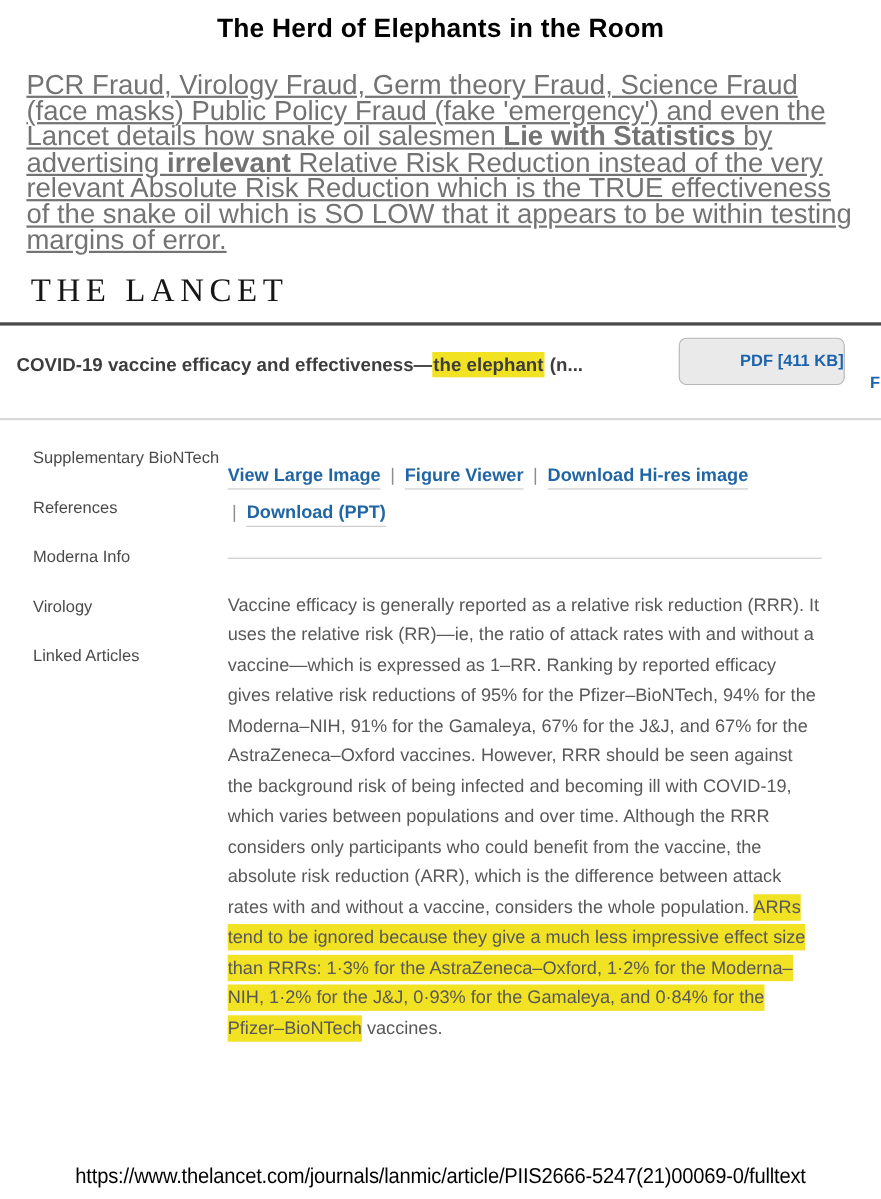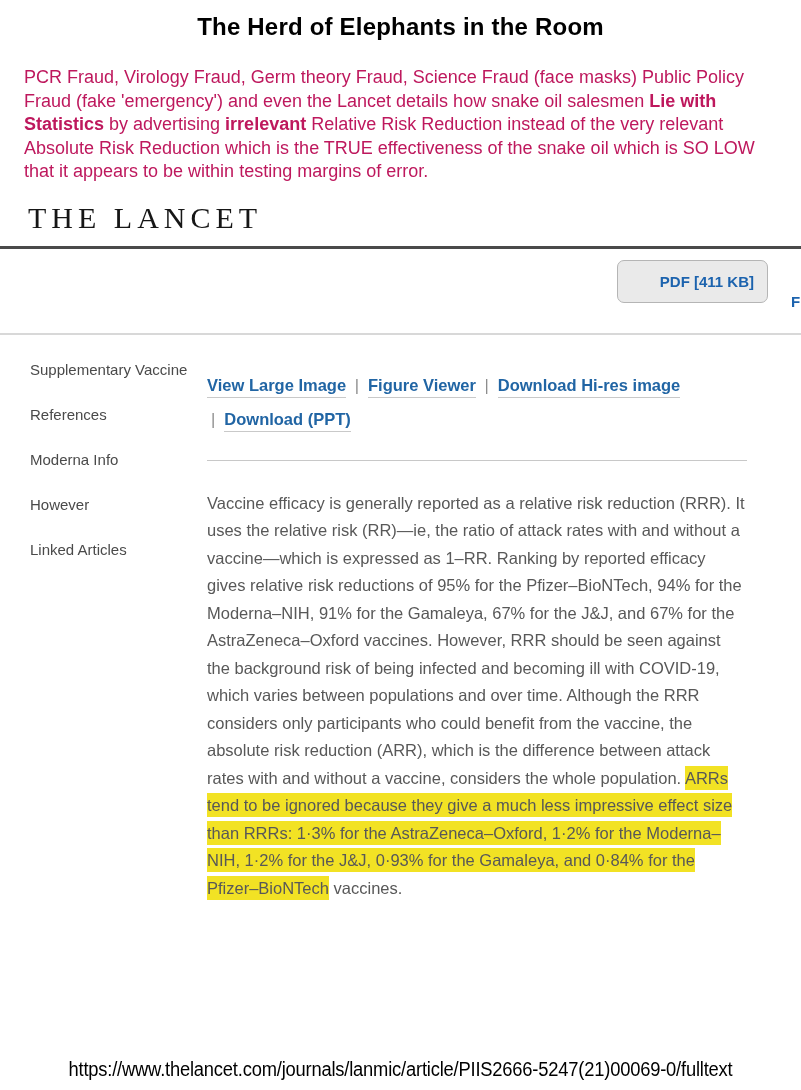--- a/index.html
+++ b/index.html
@@ -15,21 +15,21 @@
     width:801px;height:1090px;position:relative;overflow:hidden;
     font-family:"Liberation Sans",sans-serif;
   }
   
   .poster-title{
     margin-top:13px;text-align:center;
     font-size:24px;font-weight:bold;color:#000;letter-spacing:0.2px;
   }
   .intro{
     margin:25px 24px 0 24px;width:754px;
-    font-size:18px;line-height:23.5px;color:#be185d;
+    font-size:25px;line-height:23.5px;color:#737373;text-decoration:underline;
   }
   .intro .b{font-weight:bold;}
   
   .masthead{margin:17px 0 0 28px;cursor:pointer;}
   .journal-name{
     font-family:"Liberation Serif",serif;
     font-size:30px;color:#161616;letter-spacing:5px;font-weight:400;
   }
   .journal-edition{
     font-size:27px;color:#7d7d7d;margin-top:1px;letter-spacing:0.3px;
@@ -39,21 +39,21 @@
   .header-bar{position:relative;height:84px;}
   .article-title{
     position:absolute;left:15px;top:24px;width:580px;
     font-size:17px;font-weight:bold;color:#3d3d3d;line-height:24px;
   }
   .article-title .hl{background:var(--highlight);padding:2px 1px;}
   .pdf-button{
     position:absolute;left:617px;top:11px;width:151px;height:43px;
     background:#eaeaea;border:1px solid #b5b5b5;border-radius:7px;
     display:flex;align-items:center;justify-content:flex-end;
-    padding-right:13px;cursor:pointer;
+    cursor:pointer;
     font-size:15px;font-weight:bold;color:#1c63ae;
   }
   .clipped-link{
     position:absolute;left:791px;top:44px;
     font-size:15px;font-weight:bold;color:#1c63ae;cursor:pointer;
   }
   .light-rule{height:2px;background:#d8d8d8;width:801px;}
   
   .main{display:flex;align-items:flex-start;}
   .sidebar{width:207px;padding:26px 0 0 30px;flex:none;}
@@ -100,33 +100,34 @@
 <h1 class="poster-title">The Herd of Elephants in the Room</h1>
 
 <p class="intro"><span>PCR Fraud, Virology Fraud, Germ theory Fraud, Science Fraud (face masks) Public Policy Fraud (fake 'emergency') and even the Lancet details how snake oil salesmen </span><span class="b">Lie with Statistics</span><span> by advertising </span><span class="b">irrelevant</span><span> Relative Risk Reduction instead of the very relevant Absolute Risk Reduction which is the TRUE effectiveness of the snake oil which is SO LOW that it appears to be within testing margins of error.</span></p>
 
 <div class="masthead">
   <div class="journal-name">THE LANCET</div>
 </div>
 <div class="dark-rule"></div>
 
 <div class="header-bar">
+  <div class="article-title"><span>COVID-19 vaccine efficacy and effectiveness—</span><span class="hl">the elephant</span><span> (n...</span></div>
   <div class="pdf-button">
     <span>PDF [411 KB]</span>
   </div>
   <span class="clipped-link">F</span>
 </div>
 <div class="light-rule"></div>
 
 <div class="main">
   <nav class="sidebar">
-      <div class="sidebar-item">Supplementary Vaccine</div>
+      <div class="sidebar-item">Supplementary BioNTech</div>
       <div class="sidebar-item">References</div>
       <div class="sidebar-item">Moderna Info</div>
-      <div class="sidebar-item">However</div>
+      <div class="sidebar-item">Virology</div>
       <div class="sidebar-item">Linked Articles</div>
     </nav>
 
   <div class="content">
 
 
     <div class="figure-links"><span class="link-unit"><a class="fig-link">View Large Image</a></span> <span class="link-unit"><span class="link-sep">|</span><a class="fig-link">Figure Viewer</a></span> <span class="link-unit"><span class="link-sep">|</span><a class="fig-link">Download Hi-res image</a></span> <span class="link-unit"><span class="link-sep">|</span><a class="fig-link">Download (PPT)</a></span> </div>
 
     <div class="content-rule"></div>
 

